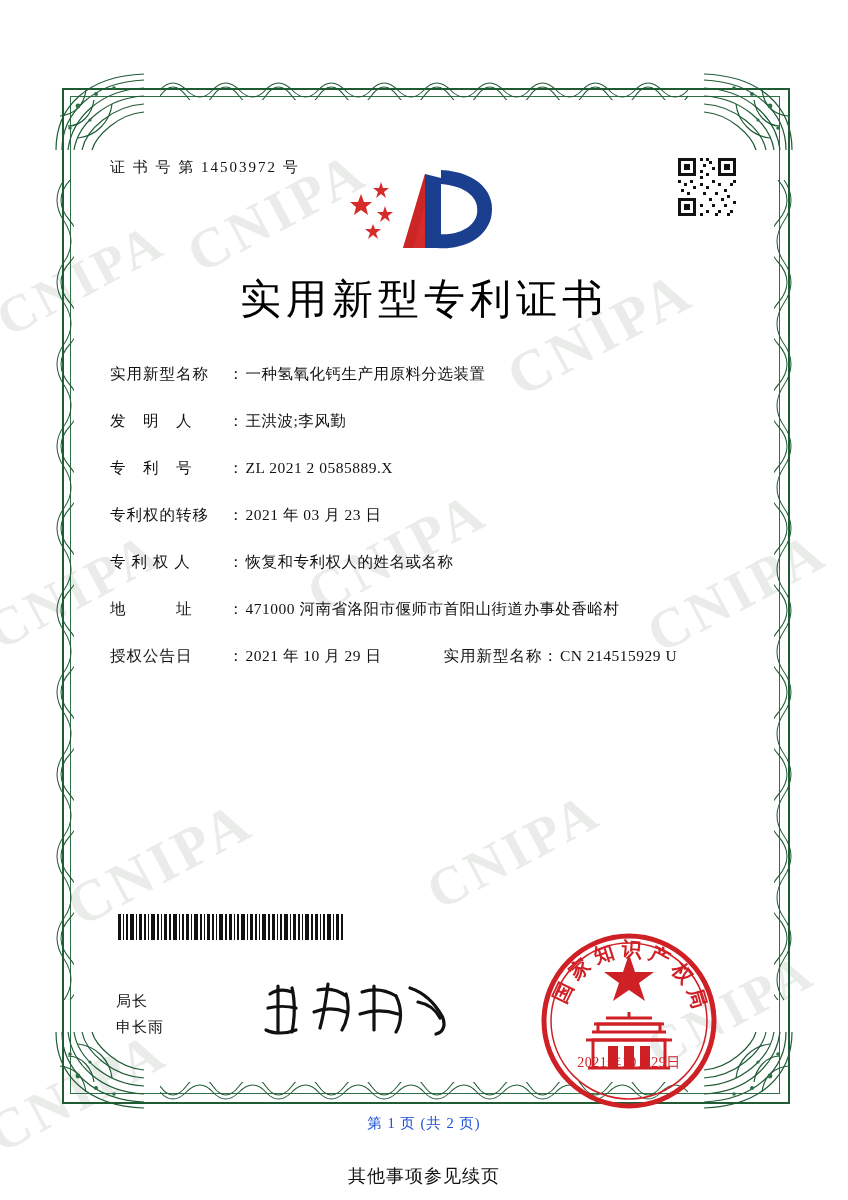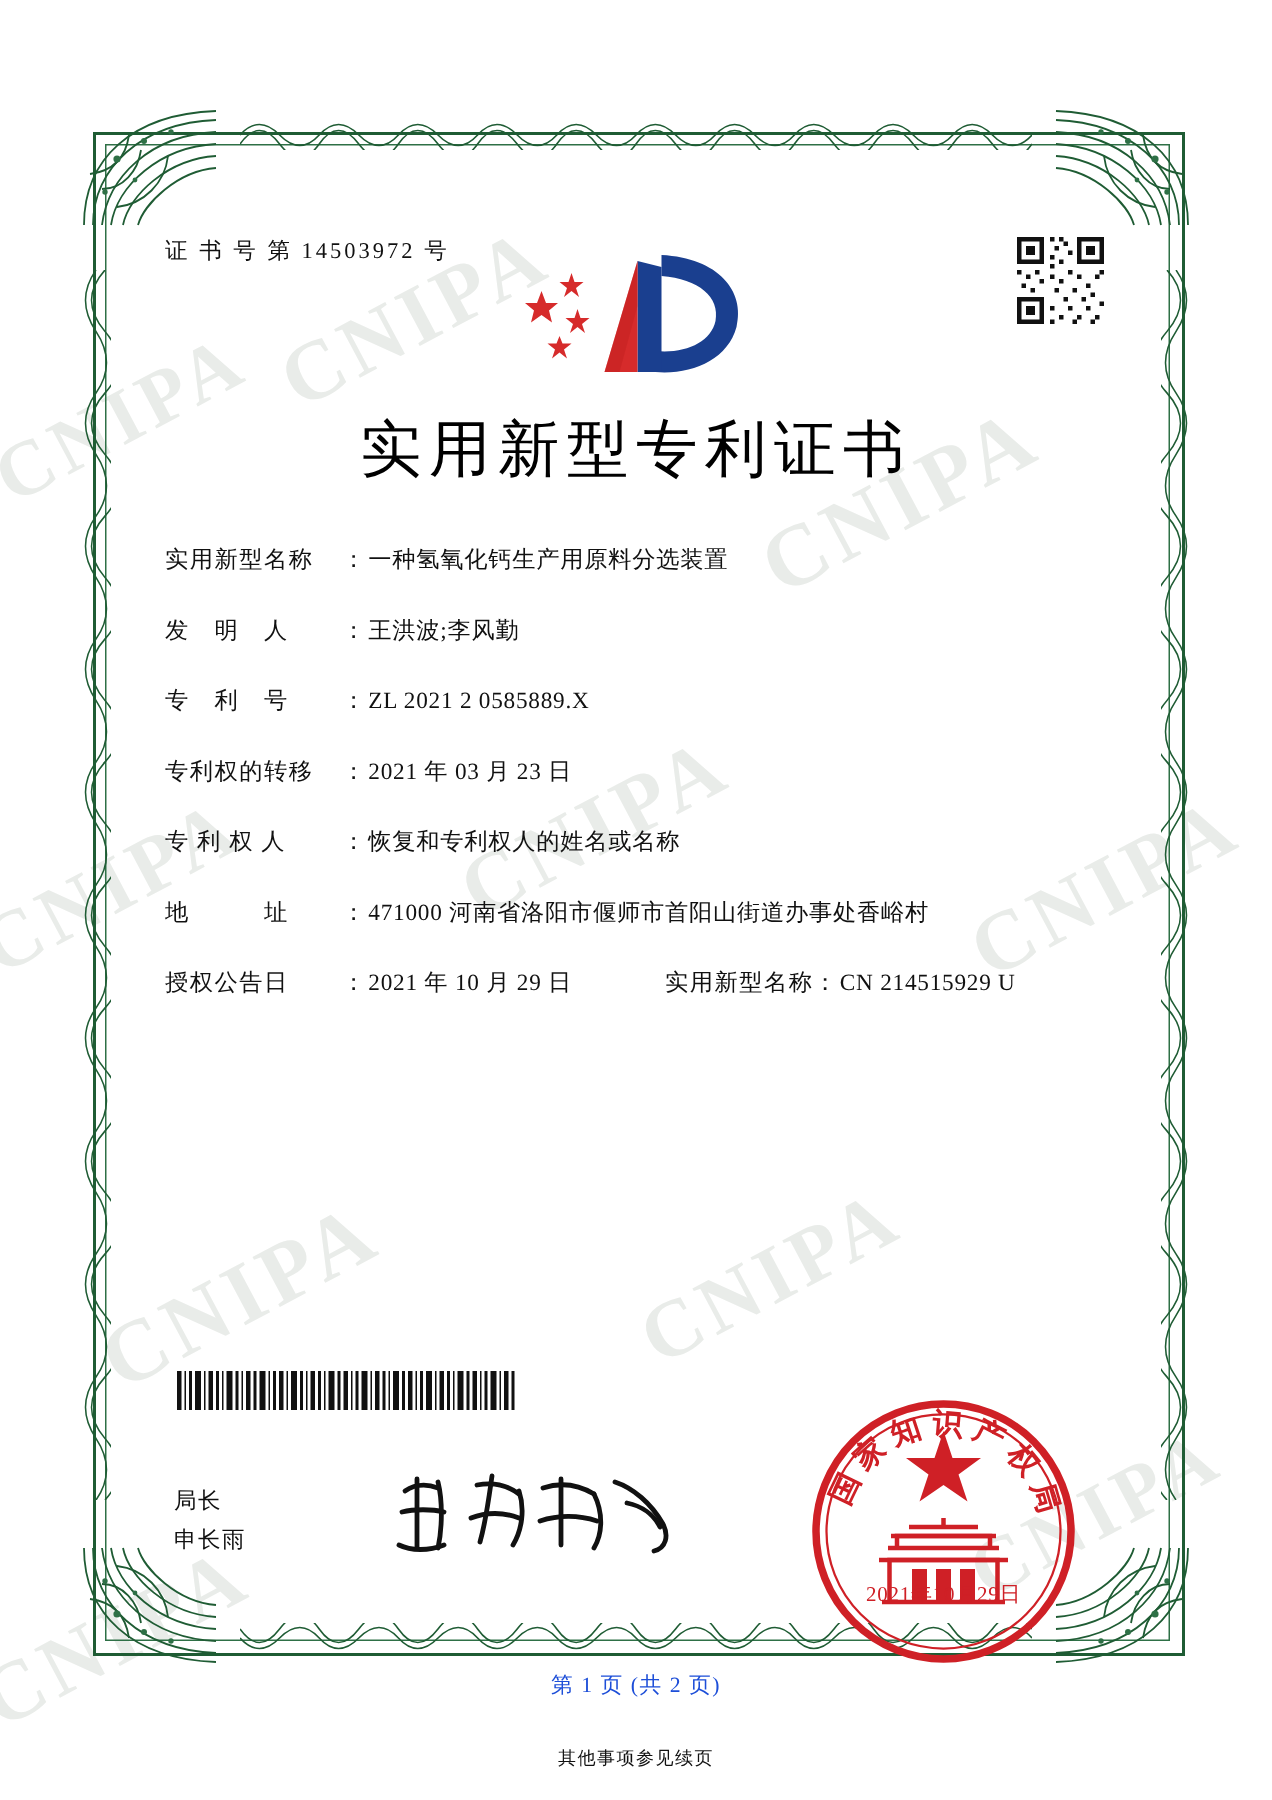--- a/index.html
+++ b/index.html
@@ -258,21 +258,21 @@
     color: #1d4ed8;
     letter-spacing: 1px;
     z-index: 5;
   }
 
   .footnote {
     position: absolute;
     left: 0; right: 0;
     top: 1148px;
     text-align: center;
-    font-size: 12px;
+    font-size: 18px;
     color: #111;
     letter-spacing: 1px;
     z-index: 5;
   }
 </style>
 </head>
 <body>
 
 <div class="page">
 

